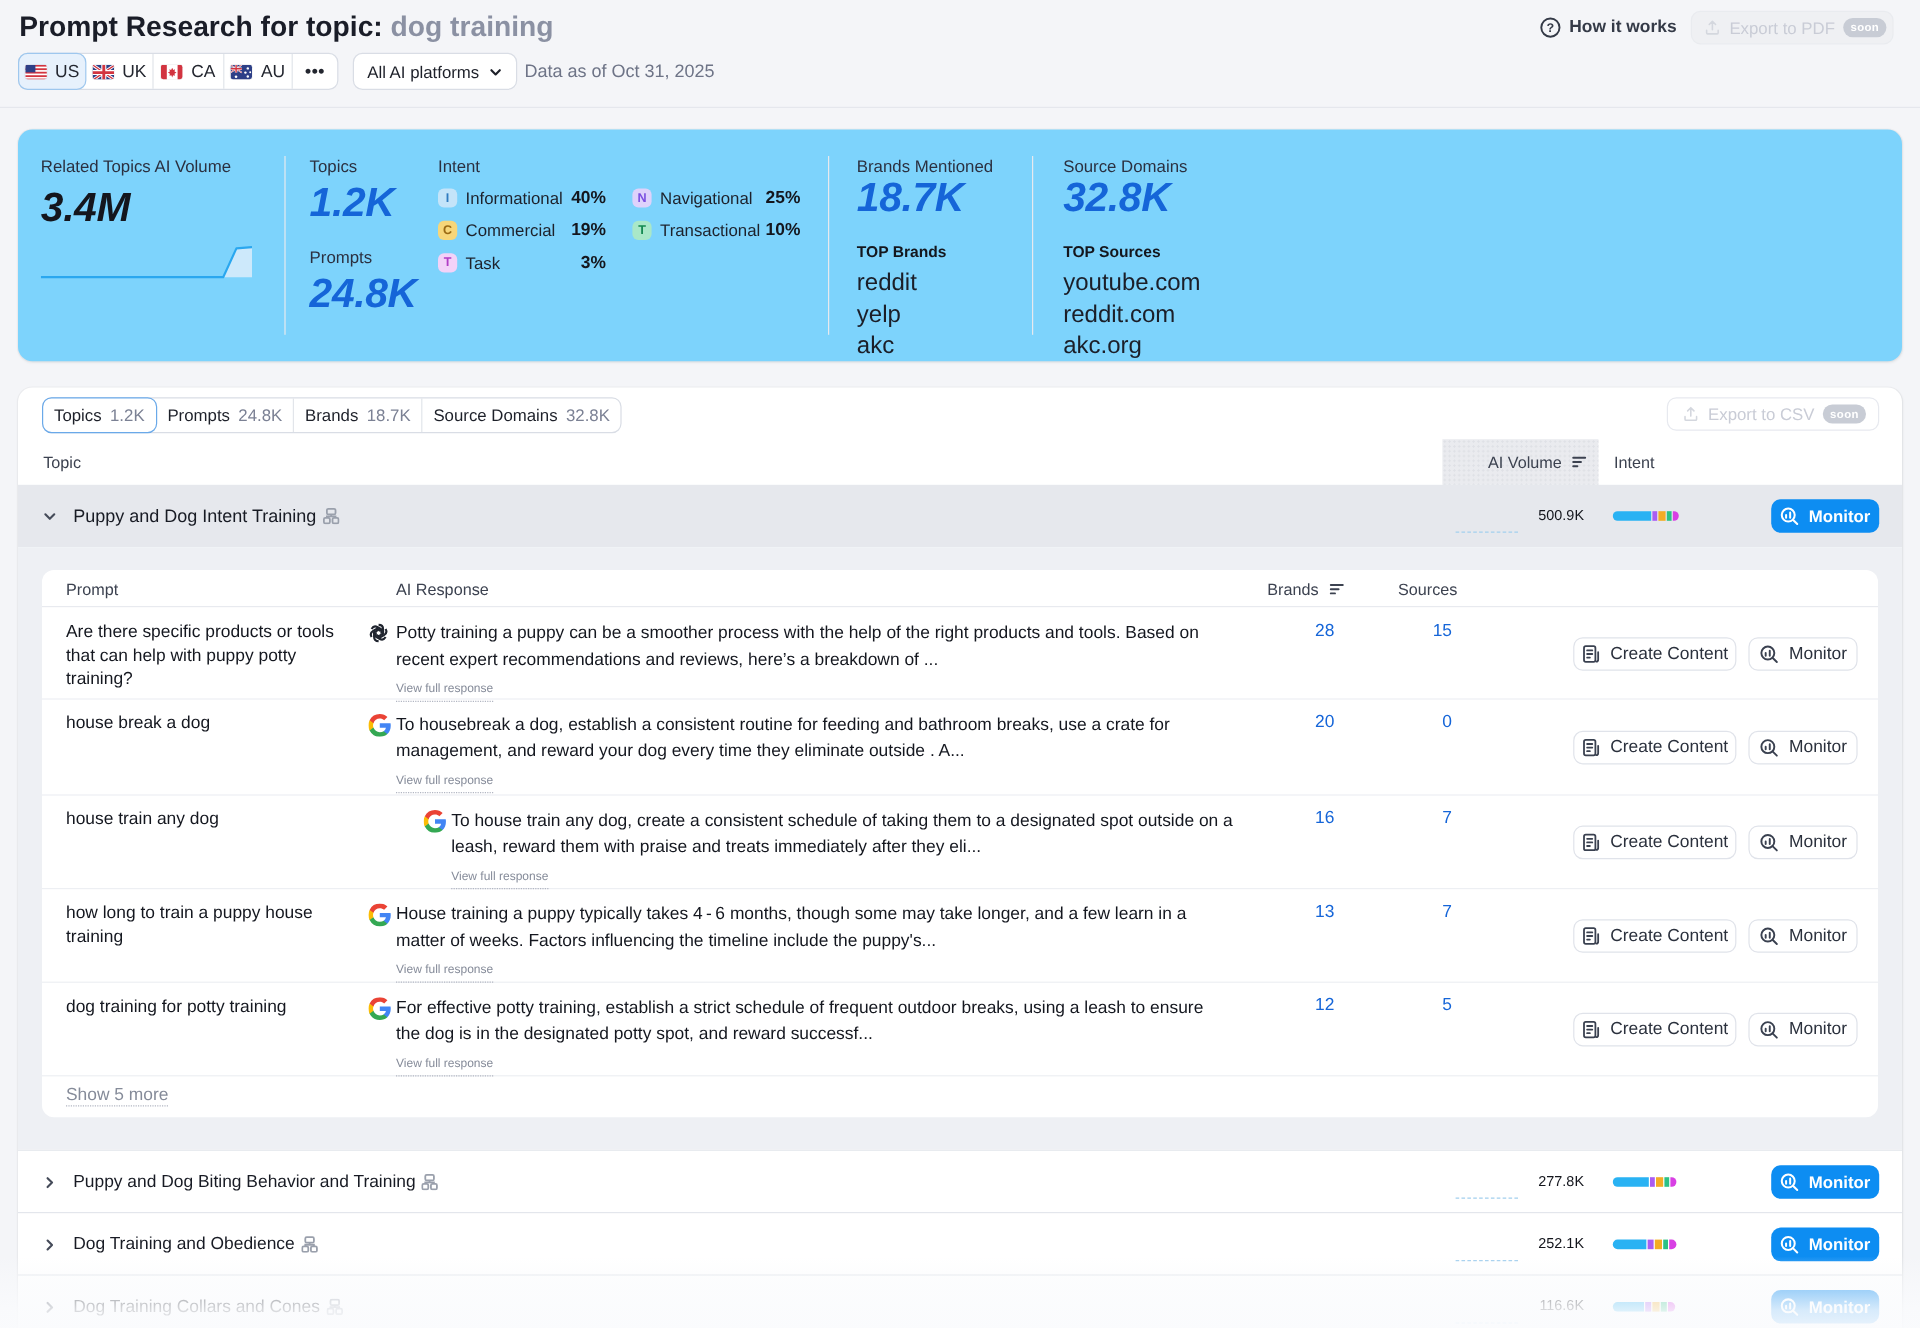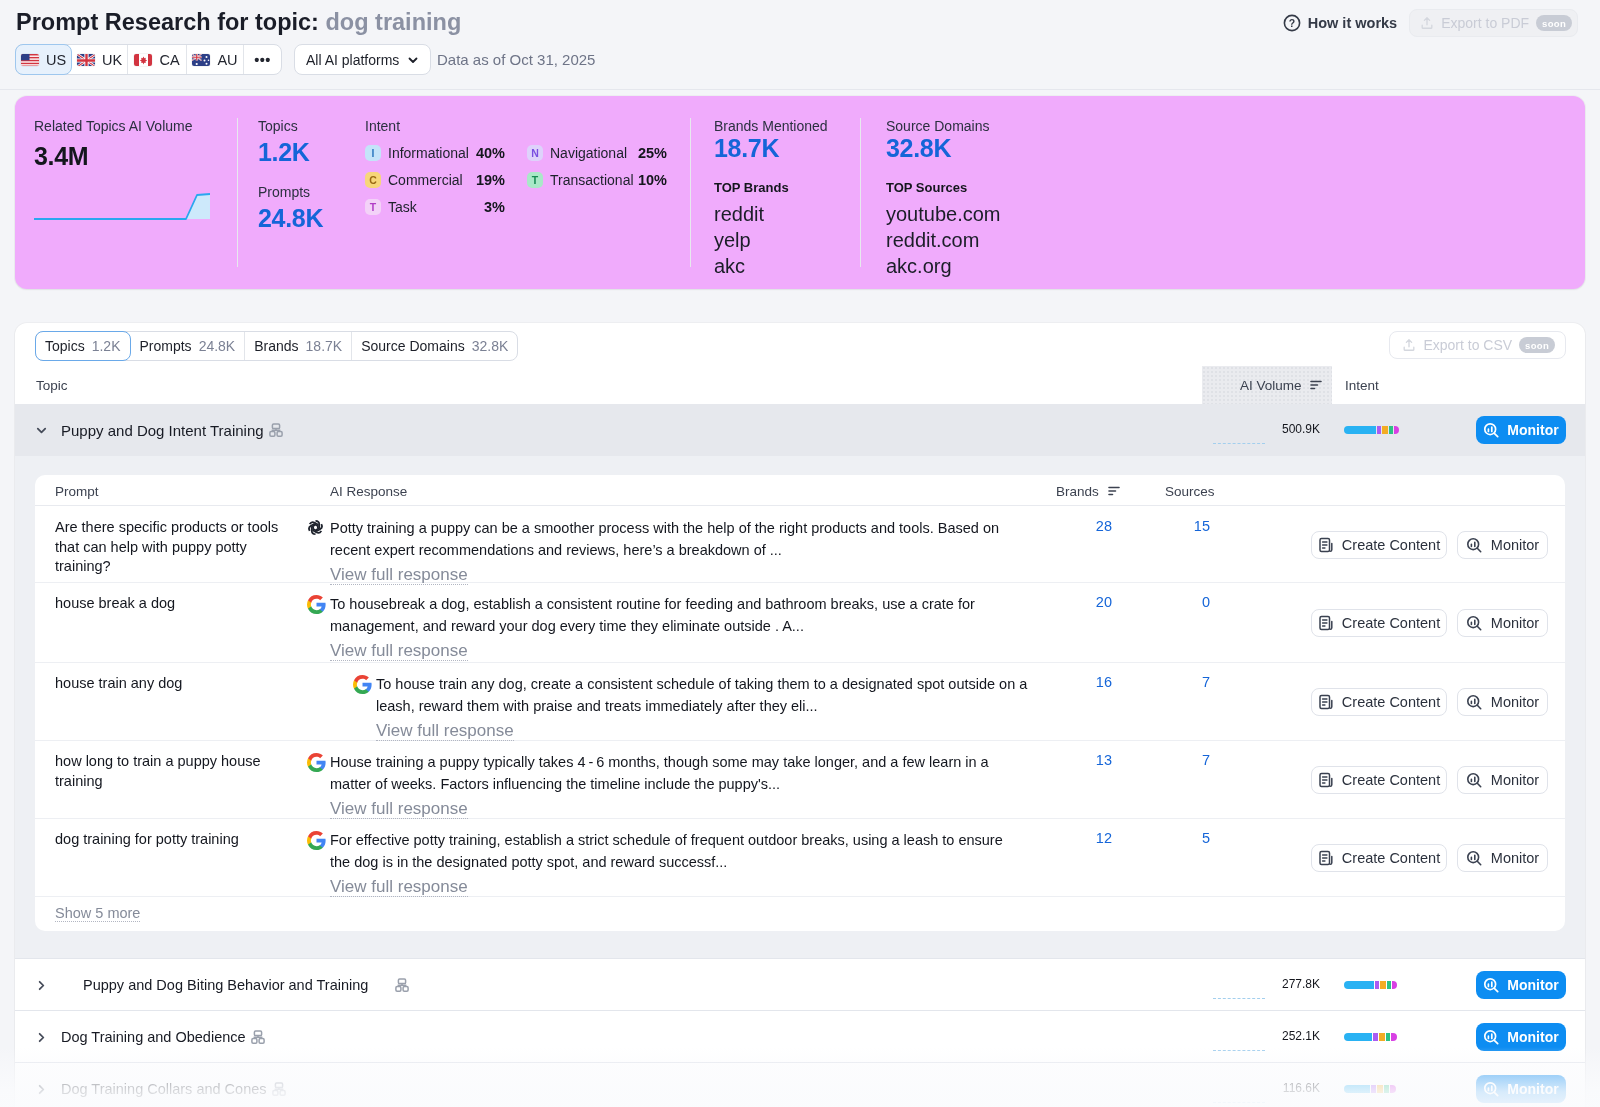--- a/index.html
+++ b/index.html
@@ -21,23 +21,23 @@
 .geo .seg { display:flex; align-items:center; justify-content:center; gap:7px; font-size:14.5px; color:#23262f; border-right:1px solid #e2e5ea; }
 .geo .w1{width:57px;} .geo .w2{width:56px;} .geo .w3{width:59px;} .geo .w4{width:57px;} .geo .w5{width:37px;}
 .geo .seg:last-child { border-right:none; }
 .geo .seg.sel { background:#e7f1fc; border:1px solid #9ec7ee; border-radius:8px; margin:-1px 0 -1px -1px; position:relative; }
 .flag { width:18px; height:12px; border-radius:2px; overflow:hidden; display:inline-block; position:relative; box-shadow:0 0 0 .5px rgba(0,0,0,.08); }
 .dots3 { font-size:14px; letter-spacing:.5px; color:#23262f; font-weight:bold; }
 .plat { position:absolute; left:294px; top:44px; height:31px; background:#fff; border:1px solid #d9dde5; border-radius:8px; display:flex; align-items:center; gap:8px; padding:0 11px; font-size:14px; color:#1d2029; }
 .dataas { position:absolute; left:437px; top:44px; height:31px; display:flex; align-items:center; font-size:15px; color:#6e7487; }
 
 
-.card1 { position:absolute; left:15px; top:96px; width:1570px; height:193px; background:#f0abfc; border-radius:12px; box-shadow:0 1px 2px rgba(23,28,38,.06), 0 0 0 1px rgba(23,28,38,.03); }
+.card1 { position:absolute; left:15px; top:108px; width:1570px; height:193px; background:#7dd3fc; border-radius:12px; box-shadow:0 1px 2px rgba(23,28,38,.06), 0 0 0 1px rgba(23,28,38,.03); }
 .col-label { font-size:14px; color:#2b3040; }
-.bignum { font-size:25px; font-weight:bold; letter-spacing:-.3px; }
+.bignum { font-size:34px; font-weight:bold; letter-spacing:-.3px;font-style:italic; }
 .blue { color:#1565d8; }
 .vdiv { position:absolute; top:22px; bottom:22px; width:1px; background:#e7e9ee; }
 .c1 { position:absolute; left:19px; top:22px; }
 .c1 .bignum { margin-top:8px; color:#14161d; }
 .spark { position:absolute; left:19px; top:96px; }
 .c2 { position:absolute; left:243px; top:22px; }
 .c2 .bignum { margin-top:4px; }
 .c2 .lbl2 { margin-top:17px; }
 .c3 { position:absolute; left:350px; top:22px; }
 .intent-grid { margin-top:5px; }
@@ -88,21 +88,21 @@
 .btn-mon { position:absolute; width:90px; height:28px; background:#0d8df2; border-radius:8px; color:#fff; font-size:14px; font-weight:bold; display:flex; align-items:center; justify-content:center; gap:7px; }
 
 
 .itable { position:absolute; left:20px; top:152px; width:1530px; height:456px; background:#fff; border-radius:10px; }
 .ithead { position:absolute; top:0; left:0; right:0; height:31px; border-bottom:1px solid #e8eaef; }
 .ith { position:absolute; top:9px; font-size:13.5px; color:#3c4250; }
 .prow { position:absolute; left:0; right:0; border-bottom:1px solid #edeff3; }
 .ptext { position:absolute; left:20px; width:235px; font-size:14.5px; color:#14171f; line-height:19.5px; }
 .resp { position:absolute; left:295px; width:690px; font-size:14.5px; color:#14171f; line-height:21.5px; }
 .resp .ricon { position:absolute; left:-23px; top:1px; }
-.vfr { display:inline-block; margin-top:4px; font-size:17px; color:#858b99; border-bottom:1px dotted #b2b6c2; line-height:19px; }
+.vfr { display:inline-block; margin-top:4px; font-size:10px; color:#858b99; border-bottom:1px dotted #b2b6c2; line-height:19px; }
 .numlink { position:absolute; font-size:14.5px; color:#1565d8; text-align:right; width:60px; }
 .btn-w { position:absolute; height:28px; border:1px solid #e0e3ea; border-radius:8px; background:#fff; display:flex; align-items:center; justify-content:center; gap:8px; font-size:14.5px; color:#2b313d; }
 .showmore { position:absolute; left:20px; bottom:10px; font-size:14.5px; color:#858b99; }
 .showmore span { border-bottom:1px dotted #b2b6c2; }
 
 
 .crow { position:absolute; left:0; width:1570px; height:52px; background:#fff; border-top:1px solid #e3e6ec; }
 .fade { position:absolute; left:-15px; bottom:0; width:1600px; height:66px; background:linear-gradient(180deg, rgba(249,250,252,0) 0%, rgba(249,250,252,.5) 30%, rgba(250,251,253,.85) 68%, rgba(250,251,253,.97) 100%); pointer-events:none; }
 </style>
 </head>
@@ -414,21 +414,21 @@
           </svg>Create Content</div>
         <div class="btn-w" style="left:1422px; top:25px; width:91px;"><svg width="17" height="17" viewBox="0 0 17 17" fill="none">
             <circle cx="7.2" cy="7.2" r="5.4" stroke="#3a4150" stroke-width="1.6"></circle>
             <path d="M11.3 11.3l3.4 3.4" stroke="#3a4150" stroke-width="1.6" stroke-linecap="round"></path>
             <path d="M5.4 7.2v2.2M8.8 5.2v4.2" stroke="#3a4150" stroke-width="1.6" stroke-linecap="round"></path>
           </svg>Monitor</div>
       </div>
     </div>
 
   <div class="crow" style="top: 635px;">
-      <span style="position:absolute;left:20px;top:0;height:52px;display:flex;align-items:center;gap:22px;">
+      <span style="position:absolute;left:20px;top:0;height:52px;display:flex;align-items:center;">
         <svg width="13" height="13" viewBox="0 0 14 14" fill="none" stroke="#454b59" stroke-width="1.9" stroke-linecap="round" stroke-linejoin="round">
           <path d="M5 3l4 4-4 4"></path>
         </svg>
         <span class="trow-title" style="font-size:14.5px;margin-left:13px;">Puppy and Dog Biting Behavior and Training</span>
         <span style="margin-left:5px;display:flex;">
           <svg width="14" height="14" viewBox="0 0 14 14" fill="none" stroke="#9aa0ac" stroke-width="1.5">
             <rect x="3.4" y="1" width="7.2" height="4.6" rx="1.2"></rect>
             <rect x="0.9" y="8.6" width="5" height="4.6" rx="1.2"></rect>
             <rect x="8.1" y="8.6" width="5" height="4.6" rx="1.2"></rect>
             <path d="M7 5.6v1.7M3.4 8.6V7.3h7.2v1.3"></path>

